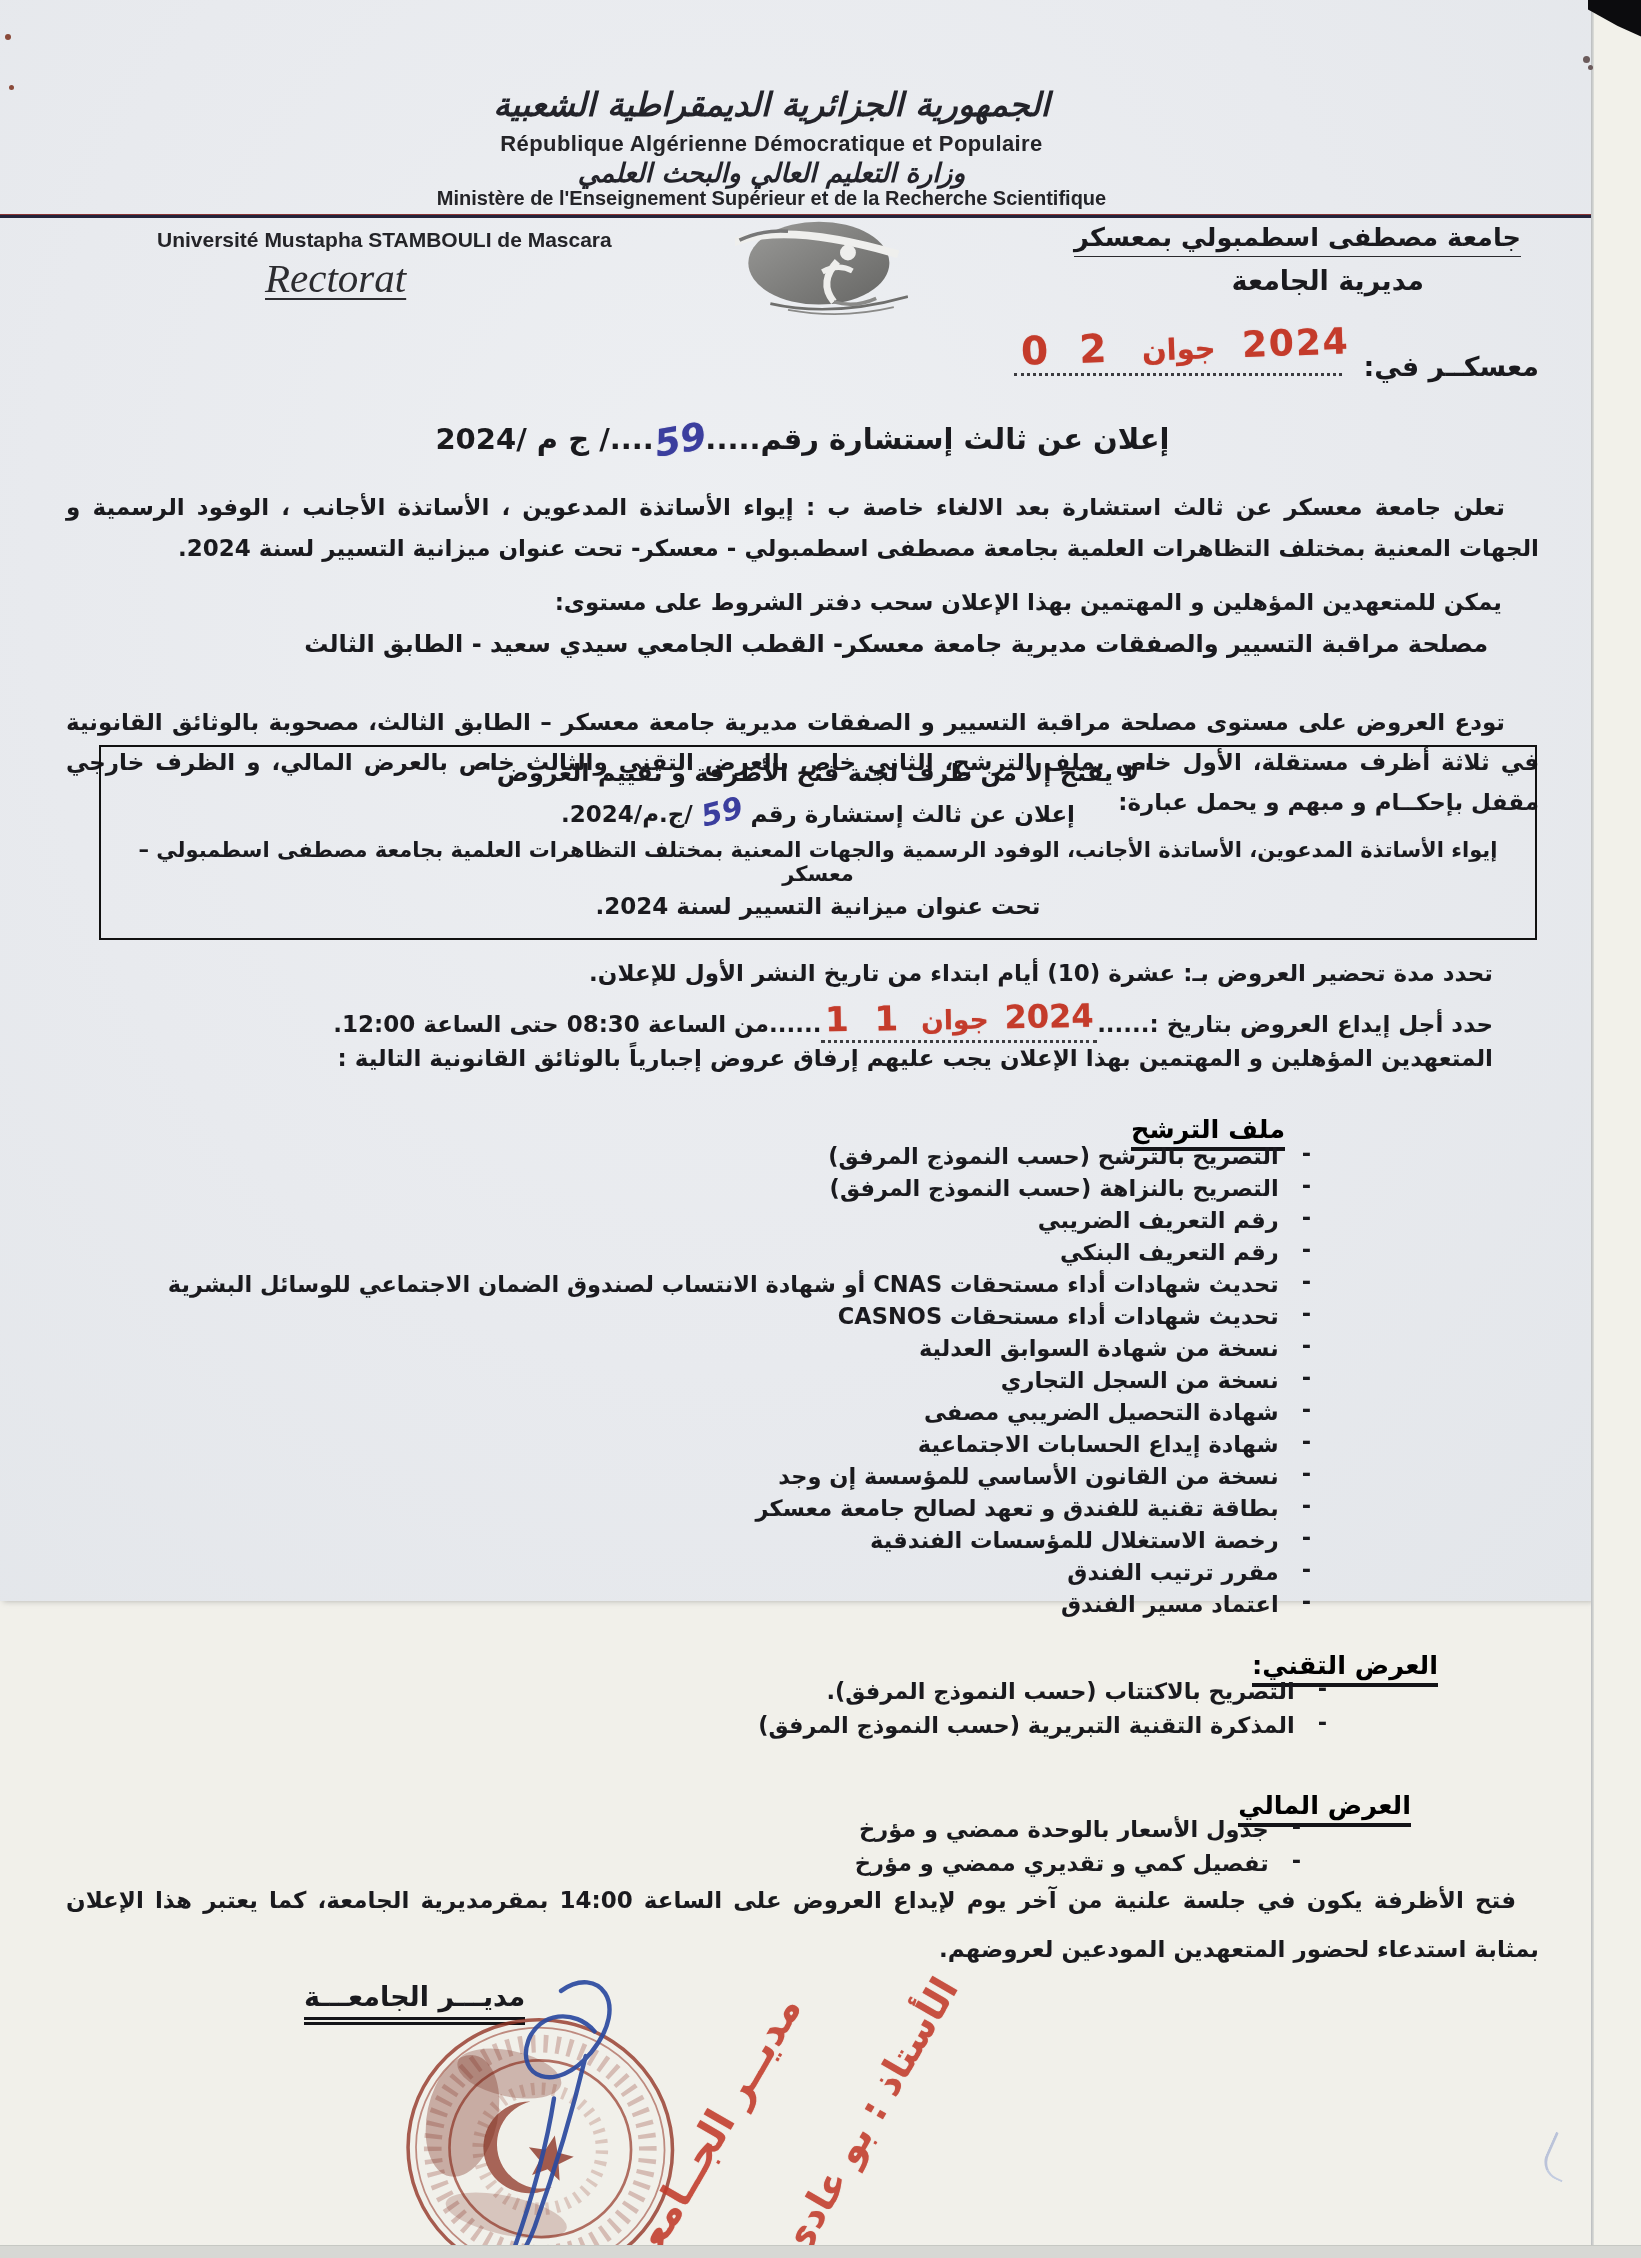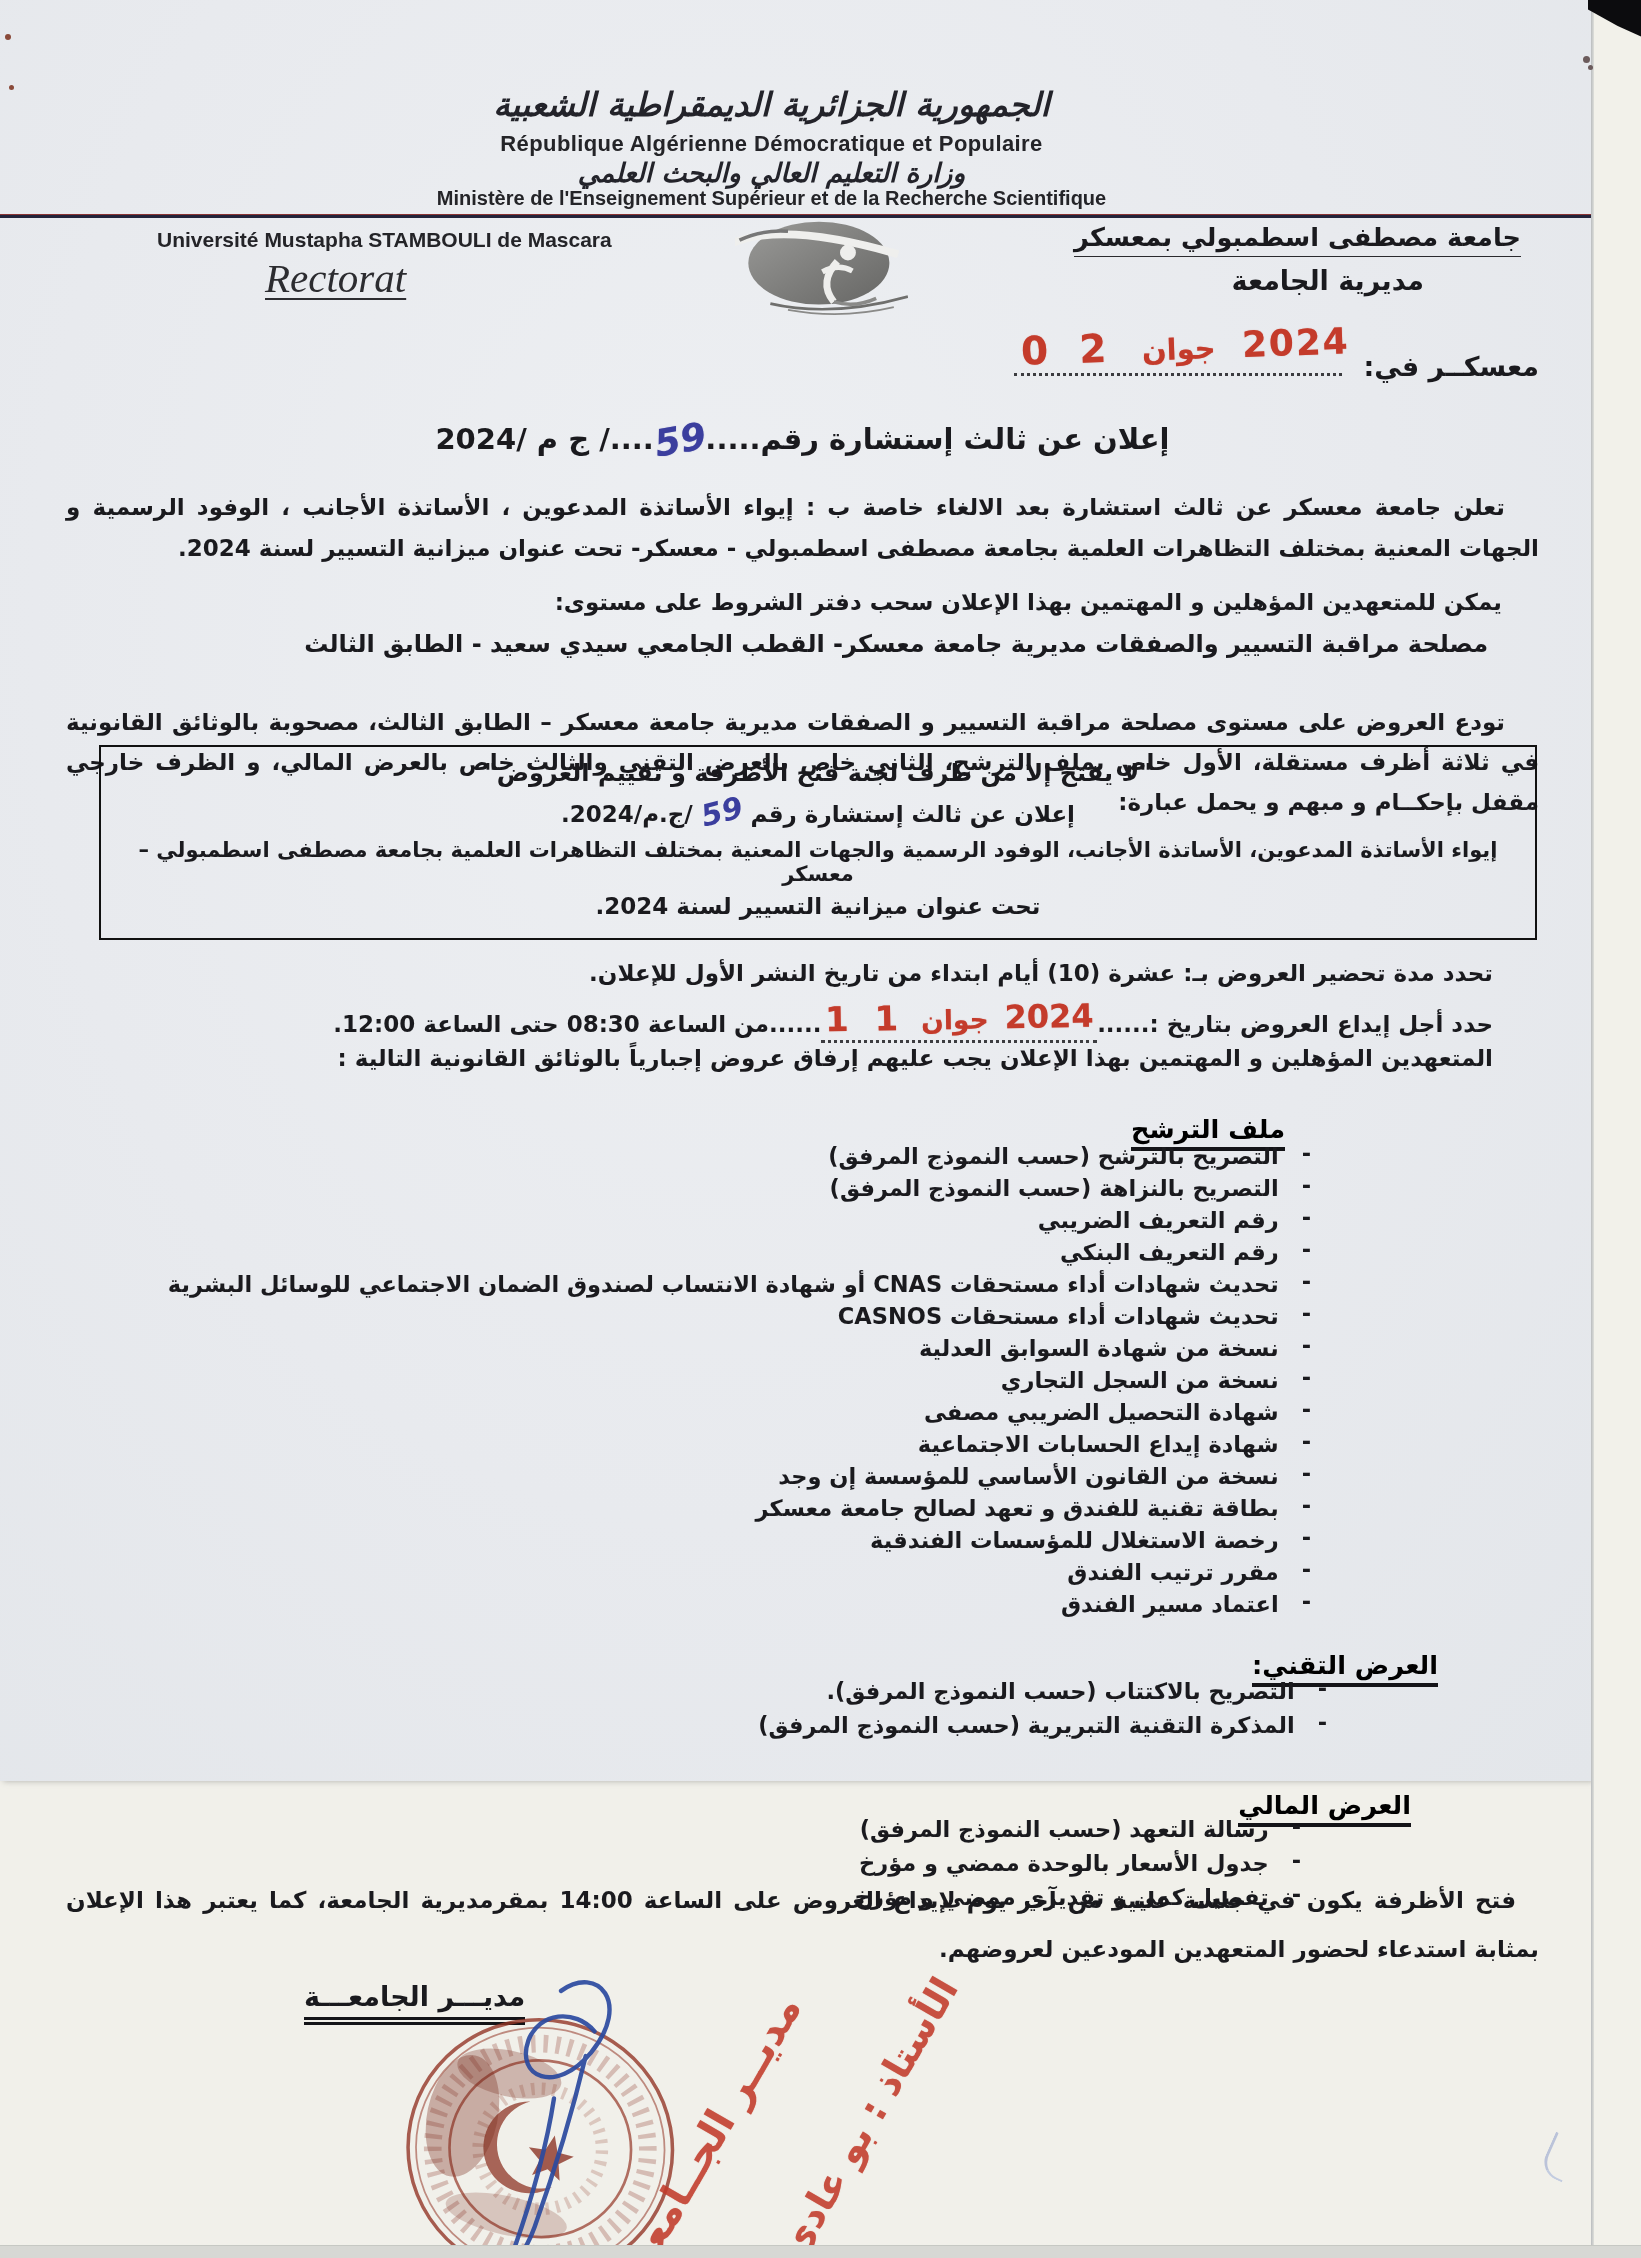--- a/index.html
+++ b/index.html
@@ -1,18 +1,18 @@
 <!DOCTYPE html>
 <html lang="ar" style="font-size:14px"><head>
 <meta charset="utf-8">
 <style>
   html,body{margin:0;padding:0;background:#4a4a4a;}
   .canvas{position:relative;width:1642px;height:2258px;overflow:hidden;
           background:#f1f0ea;font-family:"DejaVu Sans",sans-serif;}
-  .page{position:absolute;left:0;top:0;width:1592px;height:1781px;
+  .page{position:absolute;left:0;top:0;width:1592px;height:1601px;
         background:radial-gradient(ellipse at 45% 35%, #edeff2 0%, #e8eaee 55%, #e3e6ea 100%);
         box-shadow:2.6px 0 6.2px rgba(80,80,80,.4);}
   .abs{position:absolute;}
   .ar{direction:rtl;font-family:"DejaVu Sans",sans-serif;color:#1a1a1e;}
   .fr{font-family:"Liberation Sans","DejaVu Sans",sans-serif;color:#242428;}
   .center{text-align:center;}
   
   .rep-ar{left:0;right:49px;top:85px;font-size:33px;font-weight:bold;font-style:italic;letter-spacing:-0.9px;color:#23232a;}
   .rep-fr{left:0;right:49px;top:131px;font-size:22px;font-weight:bold;letter-spacing:0.4px;}
   .min-ar{left:0;right:49px;top:157px;font-size:26.5px;font-weight:bold;font-style:italic;color:#23232a;}
@@ -182,21 +182,20 @@
     </div>
 
     <div class="h-list" style="right:154px;top:1630px;">العرض التقني:</div>
     <div class="list lt" style="right:265px;top:1674px;">
       <div class="li"><span class="dash">-</span><span>التصريح بالاكتتاب (حسب النموذج المرفق).</span></div>
       <div class="li"><span class="dash">-</span><span>المذكرة التقنية التبريرية (حسب النموذج المرفق)</span></div>
     </div>
 
     <div class="h-list" style="right:181px;top:1770px;">العرض المالي</div>
     <div class="list lf" style="right:291px;top:1812px;">
-      <div class="li"><span class="dash">-</span><span>رسالة التعهد (حسب النموذج المرفق)</span></div>
       <div class="li"><span class="dash">-</span><span>جدول الأسعار بالوحدة ممضي و مؤرخ</span></div>
       <div class="li"><span class="dash">-</span><span>تفصيل كمي و تقديري ممضي و مؤرخ</span></div>
     </div>
 
     <div class="abs ar closing">فتح الأظرفة يكون في جلسة علنية من آخر يوم لإيداع العروض على الساعة 14:00 بمقرمديرية الجامعة، كما يعتبر هذا الإعلان بمثابة استدعاء لحضور المتعهدين المودعين لعروضهم.</div>
 
     <div class="abs ar sig-label">مديـــر الجامعـــة</div>
 
     <div class="abs" style="left:388px;top:2001px;width:309px;height:300px;transform:rotate(12deg);">
       <svg width="309" height="300" viewBox="0 0 350 340">

